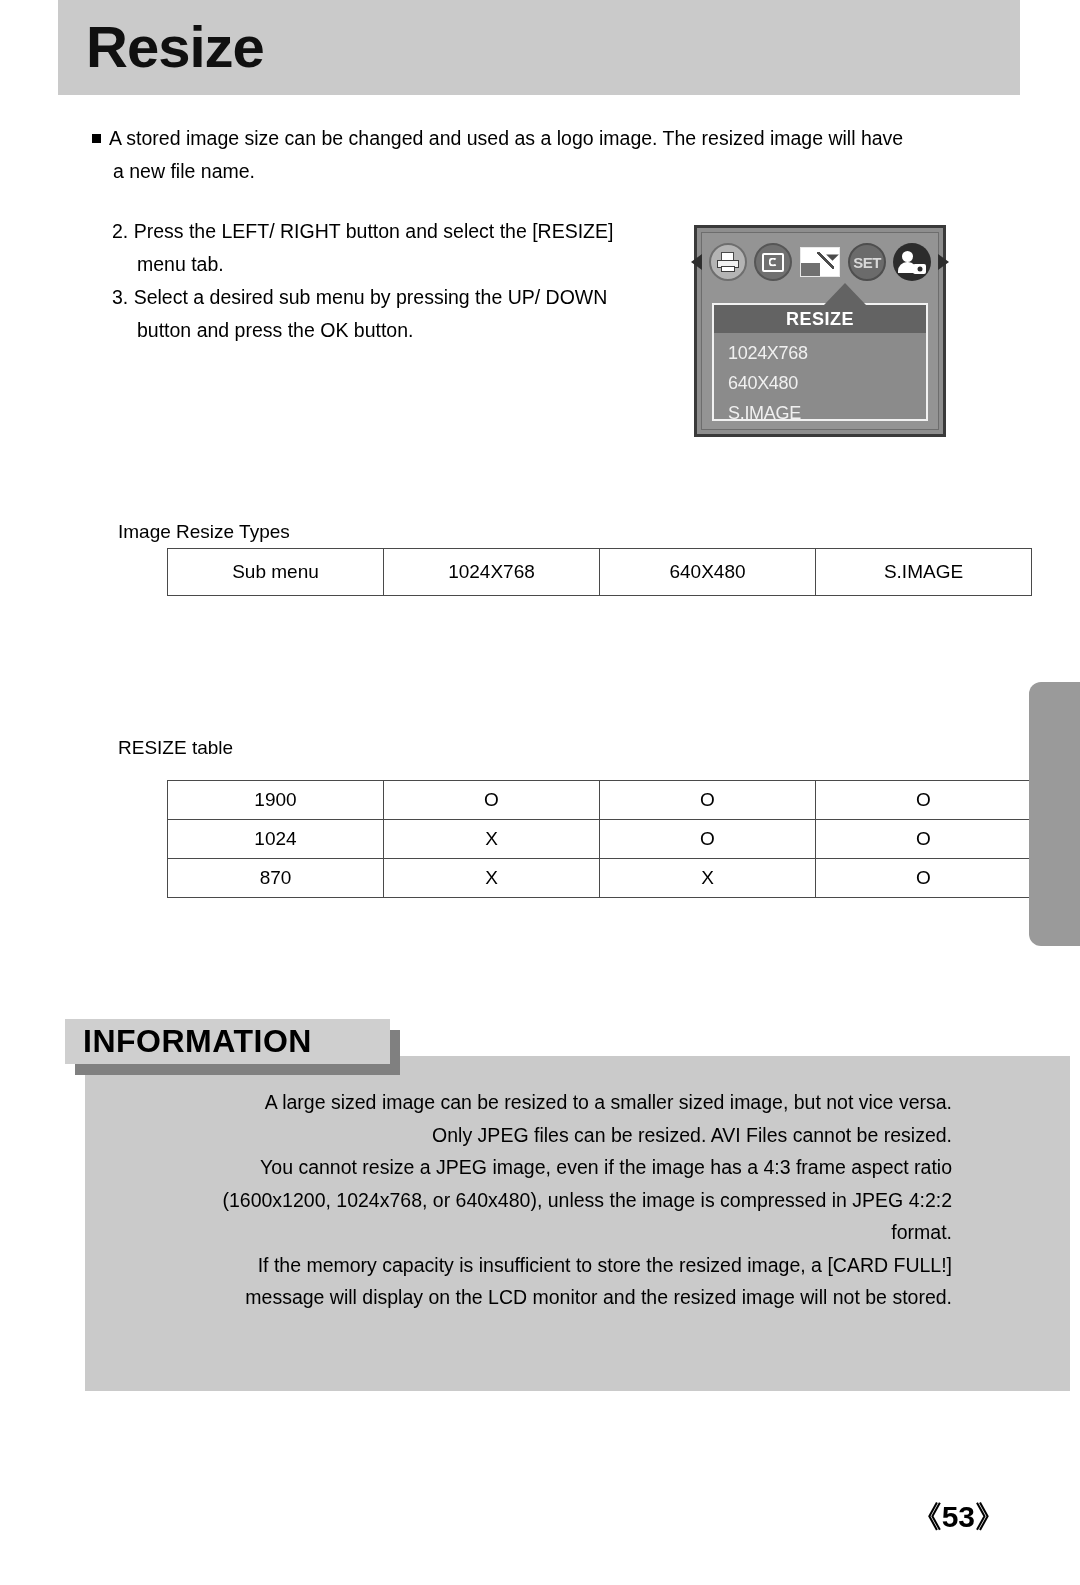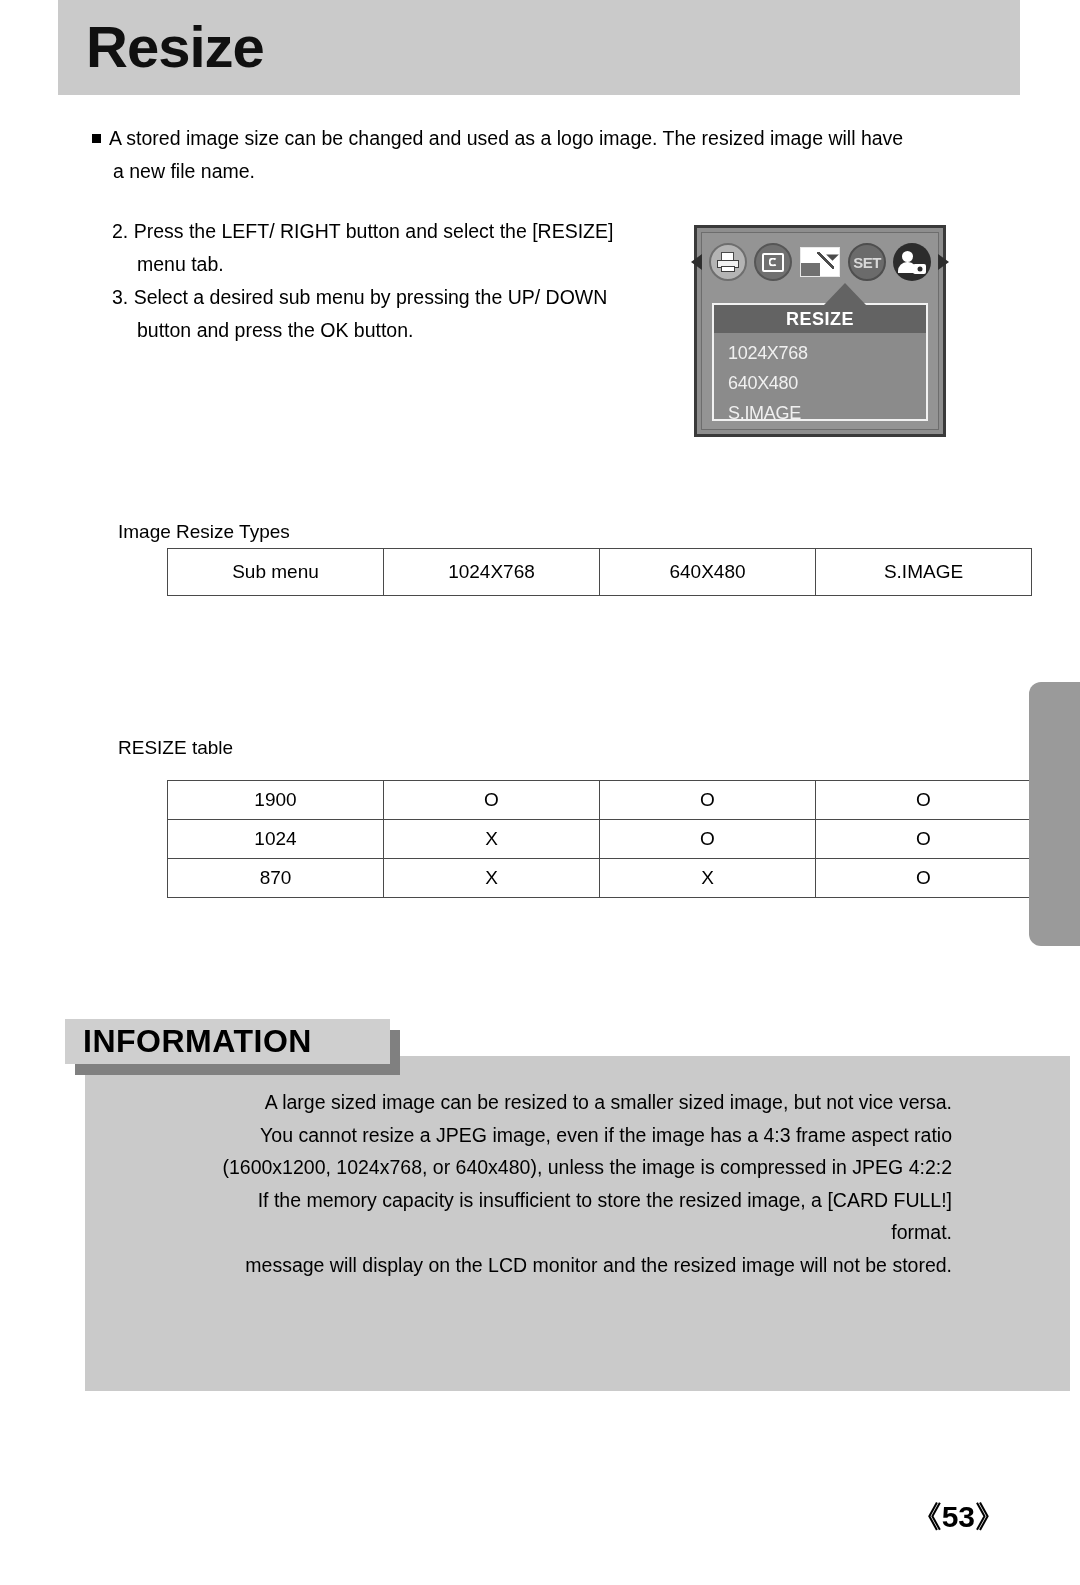--- a/index.html
+++ b/index.html
@@ -496,20 +496,21 @@
 
 <div class="thumb-tab"></div>
 
 <div class="info-body"></div>
 <div class="info-label-shadow"></div>
 <div class="info-label">
   <span>INFORMATION</span>
 </div>
 <div class="info-lines">
   <span class="info-line">A large sized image can be resized to a smaller sized image, but not vice versa.</span>
+  <span class="info-line">Only JPEG files can be resized. AVI Files cannot be resized.</span>
   <span class="info-line">You cannot resize a JPEG image, even if the image has a 4:3 frame aspect ratio</span>
   <span class="info-line">(1600x1200, 1024x768, or 640x480), unless the image is compressed in JPEG 4:2:2</span>
+  <span class="info-line">format.</span>
   <span class="info-line">If the memory capacity is insufficient to store the resized image, a [CARD FULL!]</span>
-  <span class="info-line">format.</span>
   <span class="info-line">message will display on the LCD monitor and the resized image will not be stored.</span>
 </div>
 
 <div class="page-number">《53》</div>
 
 </body></html>

